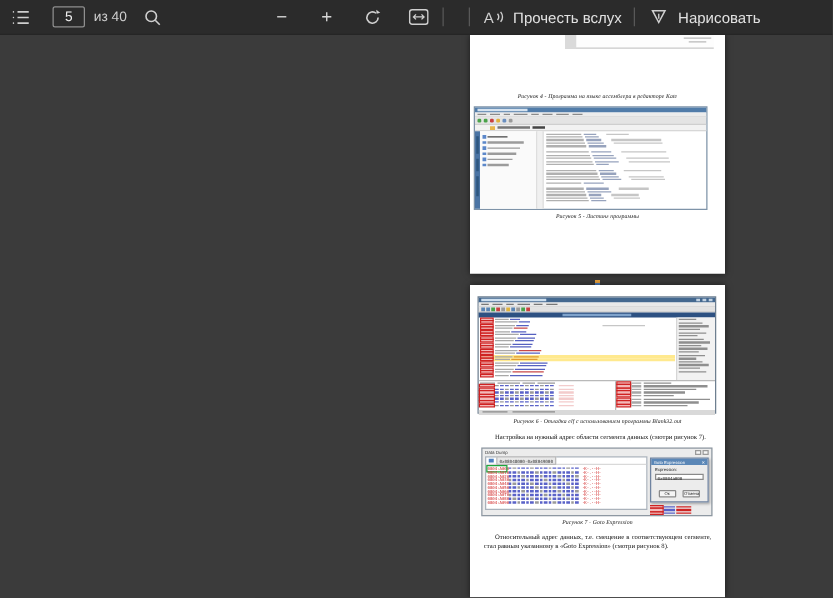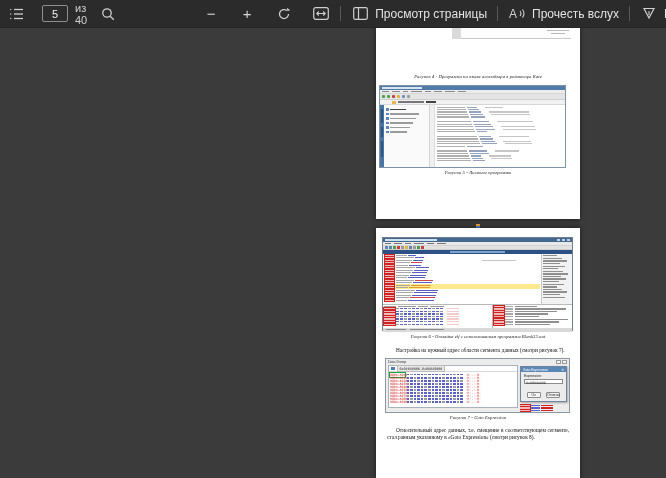--- a/index.html
+++ b/index.html
@@ -180,29 +180,20 @@
     <span class="tb-icon" style="margin-left:9px;">
       <svg width="16" height="13" viewBox="0 0 16 13">
           <rect x="0.7" y="0.7" width="14.6" height="11.6" rx="2" fill="none" stroke="#cfcfcf" stroke-width="1.2"></rect>
           <path d="M4.2 6.5 h7.6 M5.8 4.5 l-2 2 2 2 M10.2 4.5 l2 2 -2 2" fill="none" stroke="#cfcfcf" stroke-width="1.1"></path>
         </svg>
     </span>
   </div>
 
   <span class="tb-sep"></span>
 
-  <div class="tb-btn">
-    <span class="tb-icon">
-      <svg width="15" height="13" viewBox="0 0 15 13">
-          <rect x="0.7" y="0.7" width="13.6" height="11.6" rx="1.5" fill="none" stroke="#cfcfcf" stroke-width="1.2"></rect>
-          <line x1="5.5" y1="0.7" x2="5.5" y2="12.3" stroke="#cfcfcf" stroke-width="1.2"></line>
-        </svg>
-    </span>
-    <span class="tb-label">Просмотр страницы</span>
-  </div>
 
   <span class="tb-sep"></span>
 
   <div class="tb-btn">
     <span class="tb-icon">
       <svg width="16" height="13" viewBox="0 0 16 13">
           <text x="0" y="11" font-size="12" fill="#cfcfcf" font-family="Liberation Sans,sans-serif">A</text>
           <path d="M11 4 q2 2.5 0 5 M13.5 2.5 q3 4 0 8" fill="none" stroke="#cfcfcf" stroke-width="1.1"></path>
         </svg>
     </span>

